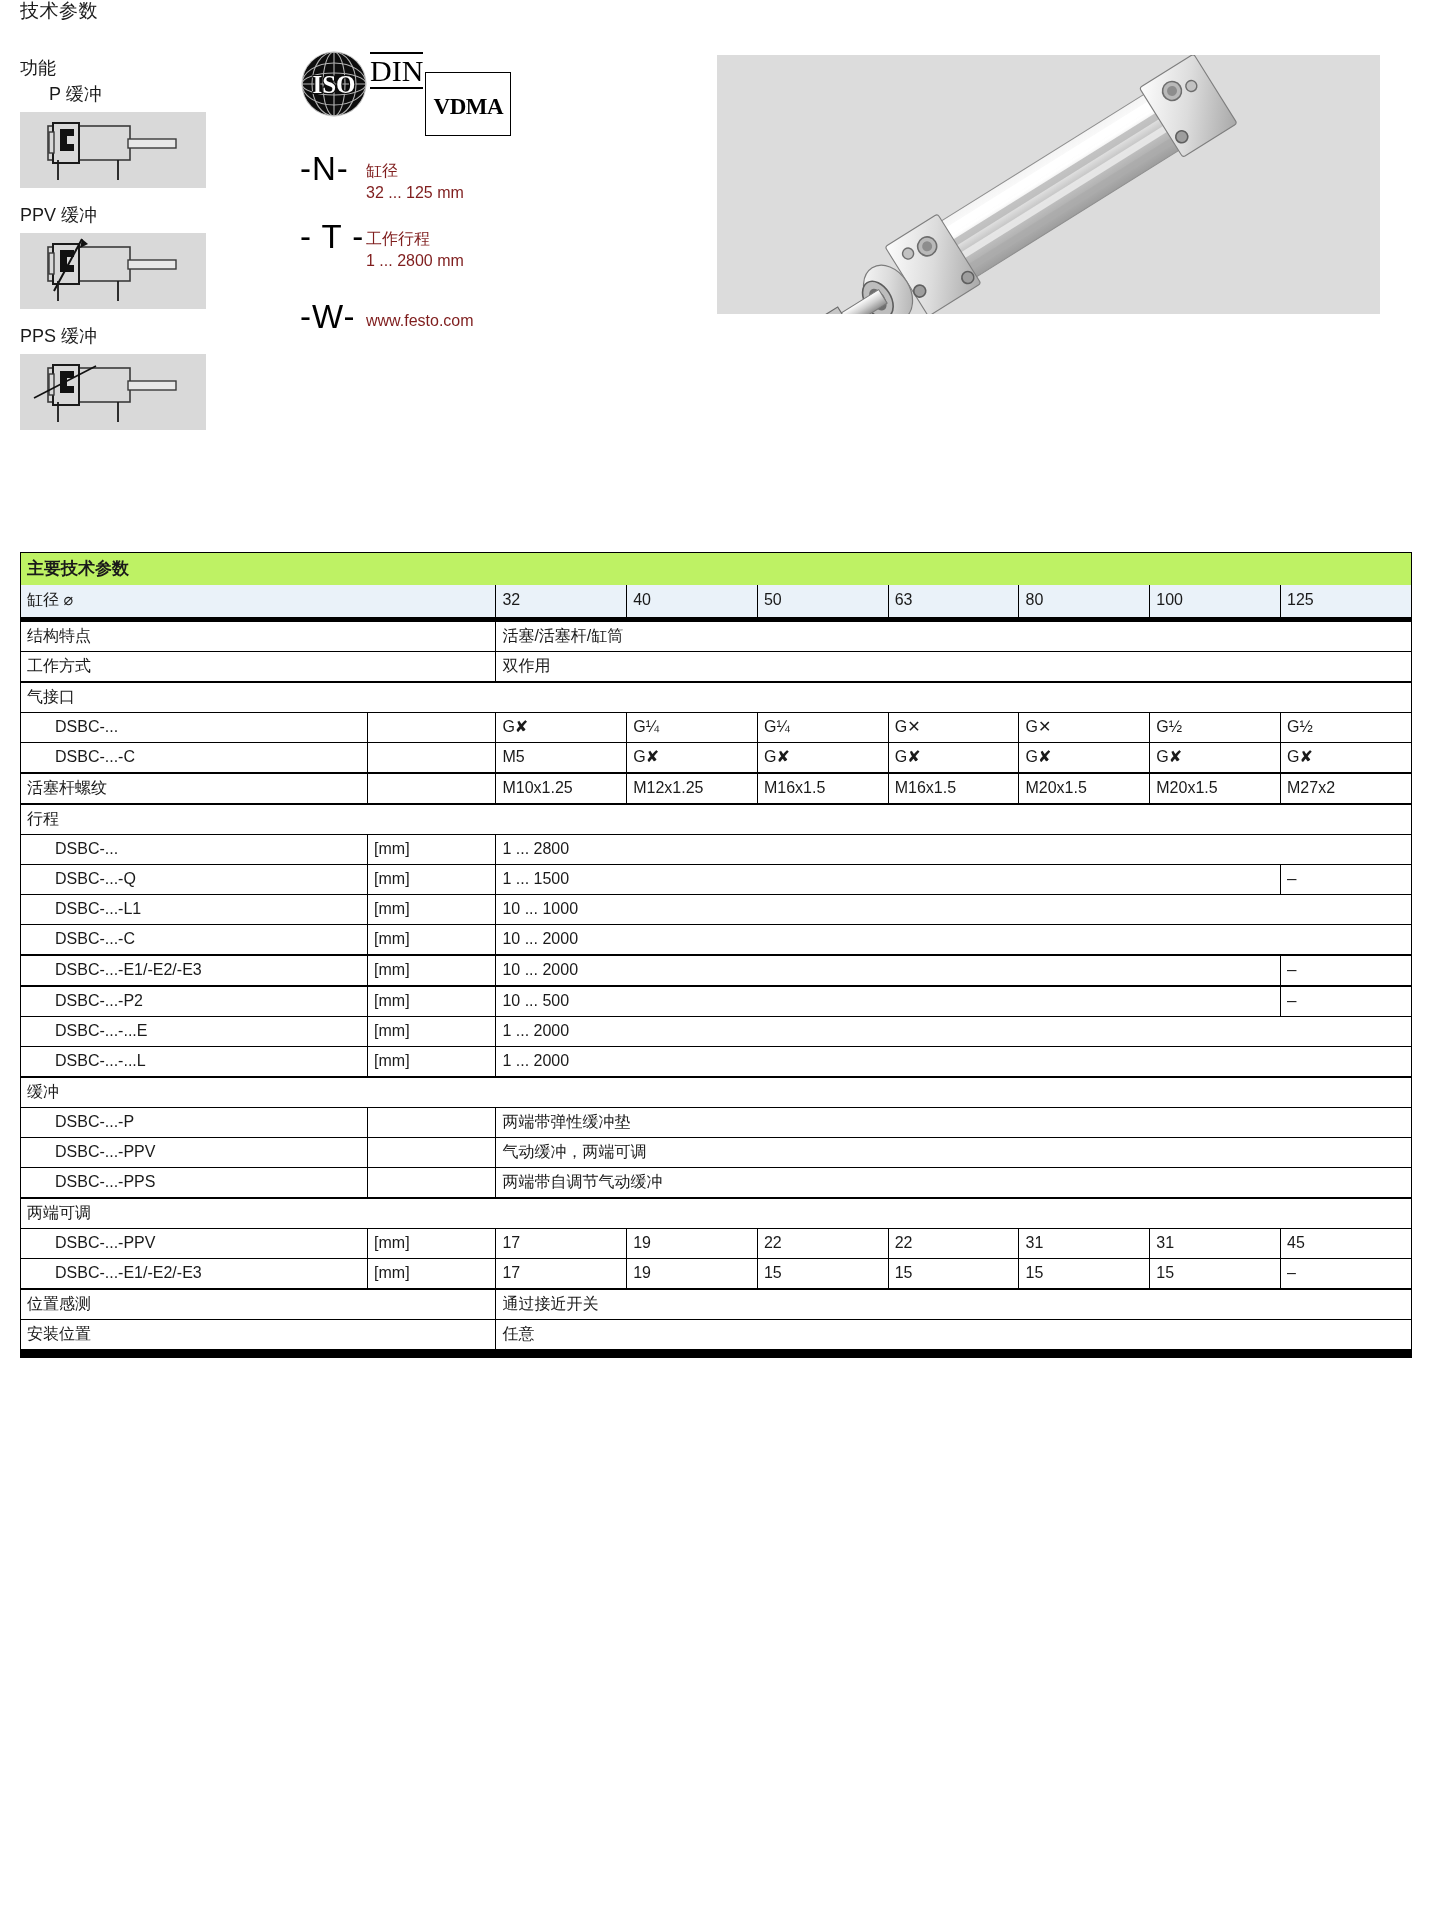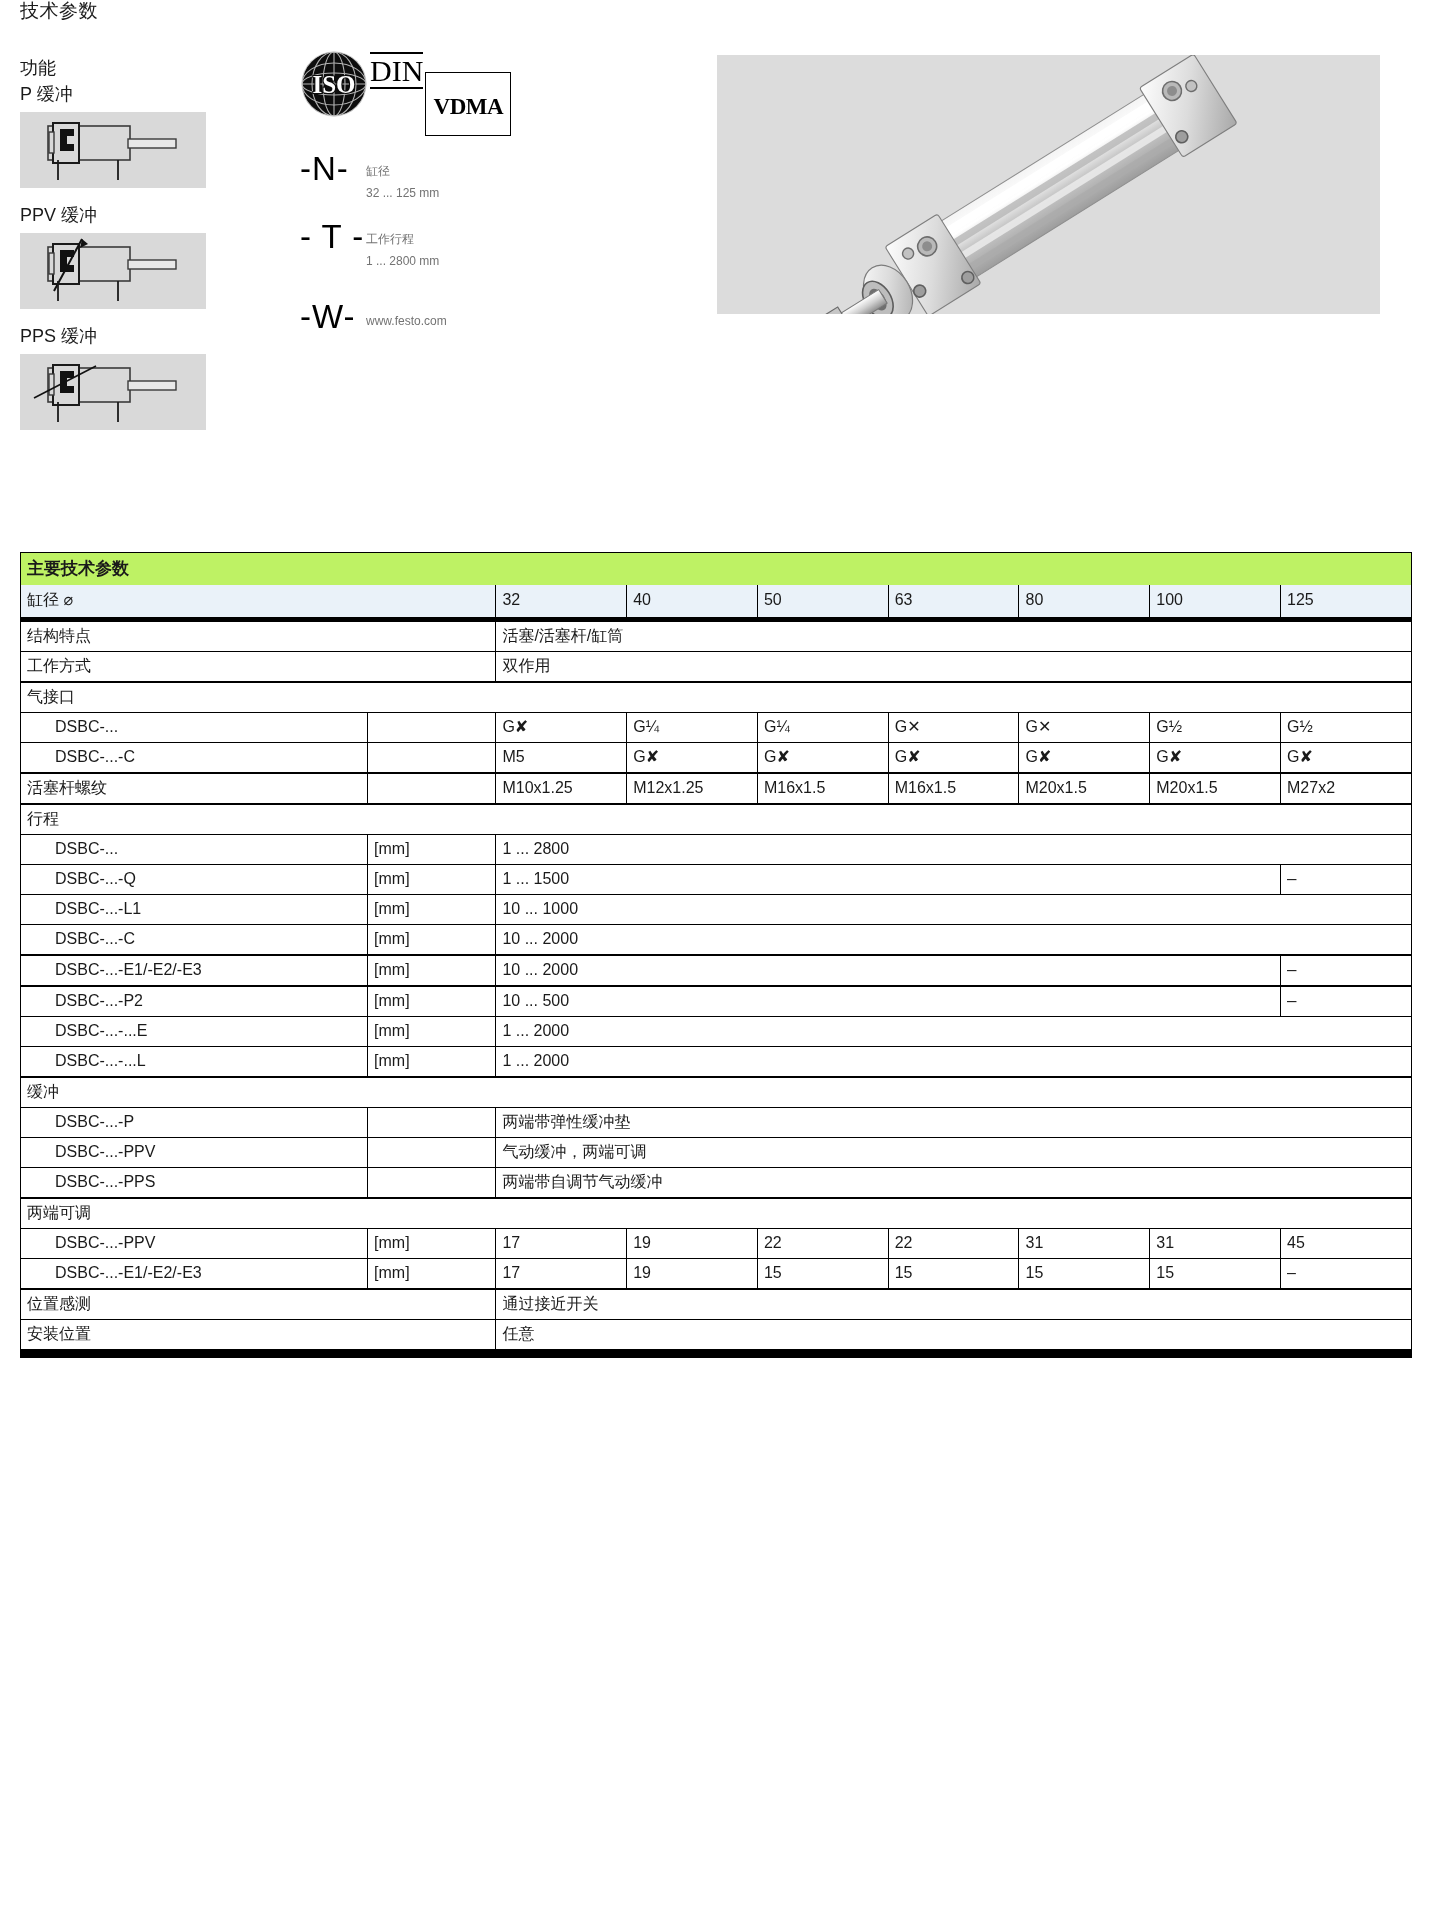--- a/index.html
+++ b/index.html
@@ -38,21 +38,21 @@
     font-size:18px;
     line-height:26px;
     color:#1a1a1a;
   }
   .sym-label{
     font-size:18px;
     line-height:26px;
     margin-top:14px;
     color:#1a1a1a;
   }
-  .sym-label.first{margin-top:0;}
+  .sym-label.first{margin-top:0;margin-left:29px;}
   .sym-box{
     width:186px;
     height:76px;
     background:#d9d9d9;
     margin-top:5px;
     position:relative;
     overflow:hidden;
   }
   .sym-box svg{display:block;}
 
@@ -110,23 +110,23 @@
     flex:0 0 66px;
     font-size:33px;
     line-height:30px;
     font-weight:300;
     letter-spacing:1px;
     color:#000;
     text-align:left;
     padding-top:2px;
   }
   .feature .desc{
-    font-size:12px;
+    font-size:16px;
     line-height:22px;
-    color:#737373;
+    color:#7f1d1d;
     padding-top:8px;
   }
   .feature .desc .val{display:block;}
   .feature.w{margin-top:28px;}
   .feature.w .desc{padding-top:10px;}
 
   
   .photo{
     position:absolute;
     left:717px; top:55px;

